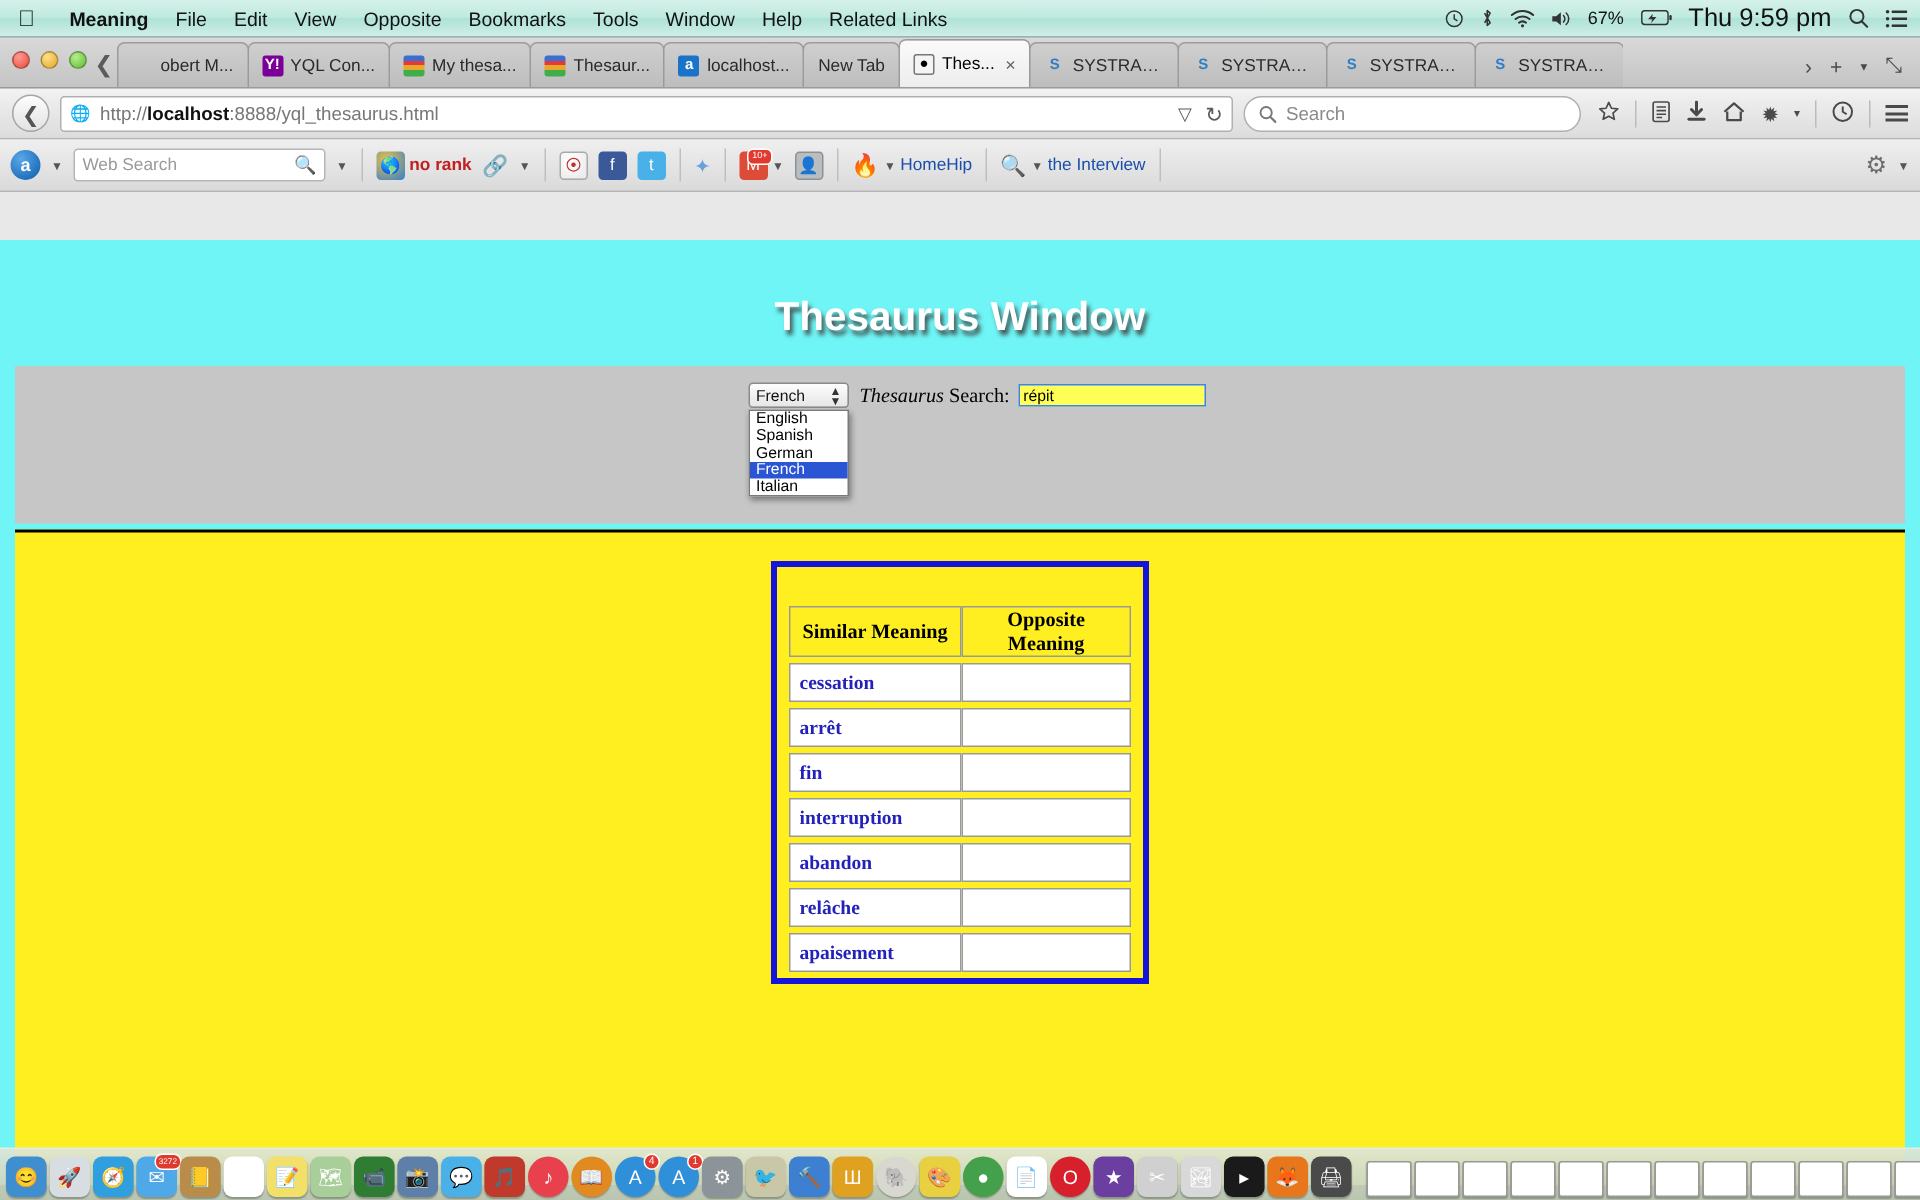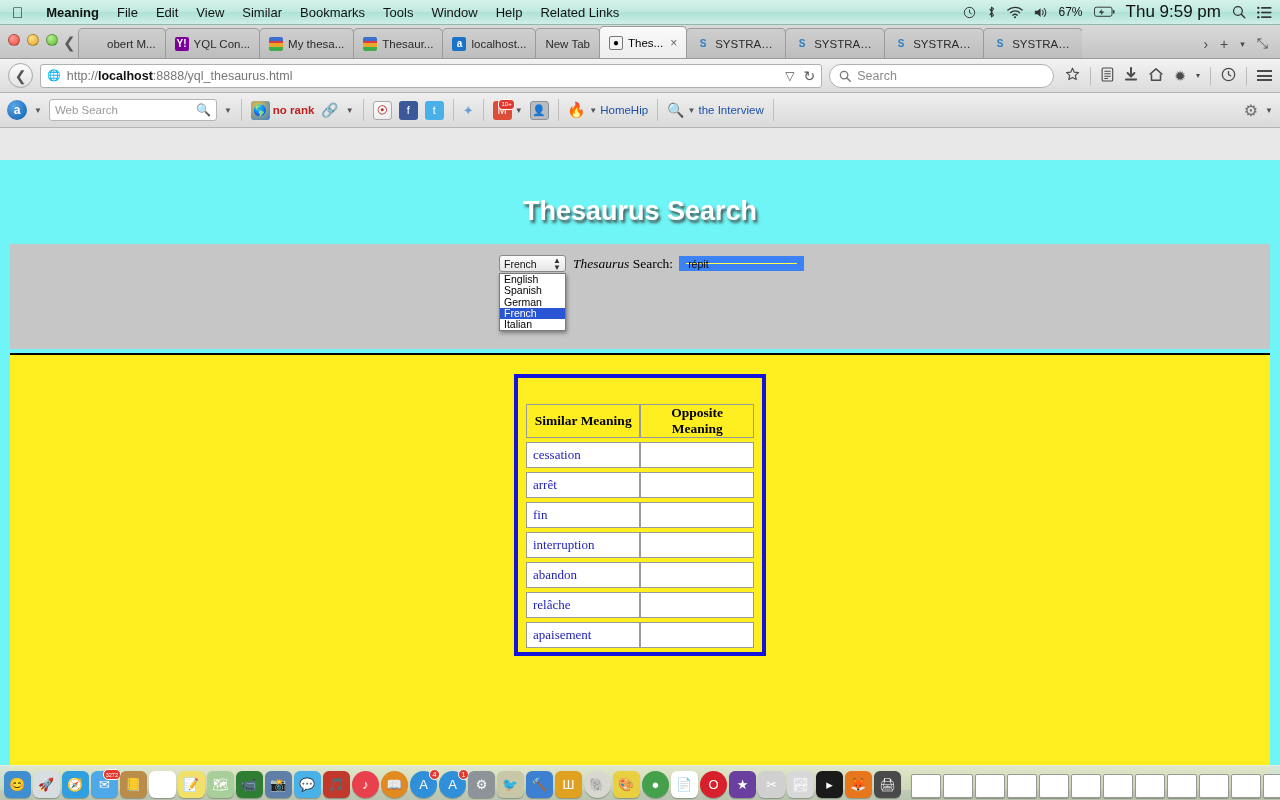--- a/index.html
+++ b/index.html
@@ -139,21 +139,21 @@
     box-shadow: 1px 2px 4px rgba(0,0,0,.4); z-index: 30;
   }
   #dropdown .opt { font-size: 10.5px; padding: 0 4px; height: 11.3px; line-height: 11.3px; color: #000; white-space: nowrap; }
   #dropdown .opt.sel { background: #2a55d4; color: #fff; }
   .srchlabel {
     margin-left: 7px; font-family: "Liberation Serif", serif; font-size: 13.5px; color: #000; white-space: nowrap;
   }
   .srchlabel i { font-style: italic; }
   #srchinput {
     margin-left: 6px; width: 125px; height: 15px; background: #ffff55;
-    border: 7px solid #3b82f6; font-size: 10.5px; color: #000;
+    border: 1px solid #3b82f6; font-size: 10.5px; color: #000;
     display: flex; align-items: center; padding: 0 2px;
     font-family: "Liberation Sans", sans-serif;
   }
   #resultsnote {
     position: absolute; top: 286px; left: 580px;
     font-family: "Liberation Serif", serif; font-size: 13.5px; color: #000;
   }
 
   
   #yellow {
@@ -169,21 +169,21 @@
     position: absolute; top: 214px; left: 514px; width: 252px;
     border: 4px solid #1414dd; background: #ffef20;
     padding: 6px 8px 0 8px;
   }
   table#thes { border-collapse: separate; border-spacing: 0 4px; width: 100%; margin-top: 16px; }
   table#thes td {
     background: #ffffff; border: 1px solid #9a9a9a;
     height: 26px; font-family: "Liberation Serif", serif; font-size: 13px;
     color: #2222bb; padding: 0 6px; vertical-align: middle;
   }
-  table#thes td.sim { width: 118px; }
+  table#thes td.sim { width: 118px; font-weight: bold; }
   table#thes td.opp { width: 118px; }
   table#thes th {
     background: #ffef20; border: 1px solid #9a9a9a;
     height: 26px; font-family: "Liberation Serif", serif; font-size: 13.5px;
     font-weight: bold; color: #000; padding: 0 6px; text-align: center;
   }
 
   
   #dock {
     position: absolute; bottom: 0; left: 0; width: 1280px; height: 35px;
@@ -203,21 +203,21 @@
 </style>
 </head>
 <body>
 
 <div id="menubar">
   <span class="apple"></span>
   <span class="mi bold">Meaning</span>
   <span class="mi">File</span>
   <span class="mi">Edit</span>
   <span class="mi">View</span>
-  <span class="mi">Similar</span>
+  <span class="mi">Opposite</span>
   <span class="mi">Bookmarks</span>
   <span class="mi">Tools</span>
   <span class="mi">Window</span>
   <span class="mi">Help</span>
   <span class="mi">Related Links</span>
   <div class="right">
     <span class="ic">
       <svg width="13" height="13" viewBox="0 0 16 16">
           <circle cx="8" cy="8" r="6.4" fill="none" stroke="#333" stroke-width="1.2"></circle>
           <path d="M8 4.3V8l2.6 1.7" stroke="#333" stroke-width="1.2" fill="none"></path>
@@ -440,21 +440,21 @@
       <span class="abtxt blue">the Interview</span>
     </div>
     <span class="abseparator"></span>
     <span class="spacer"></span>
     <span class="gear">⚙</span>
     <span class="caret">▼</span>
   </div>
 
   <div id="page">
 
-    <div id="title">Thesaurus Search</div>
+    <div id="title">Thesaurus Window</div>
 
     <div id="graybar"></div>
 
     <div class="formrow">
       <div id="langselect">
         <span>French</span>
         <span class="arrows">▲<br>▼</span>
       </div>
       <span class="srchlabel"><i>Thesaurus</i><span> Search:</span></span>
       <div id="srchinput">

